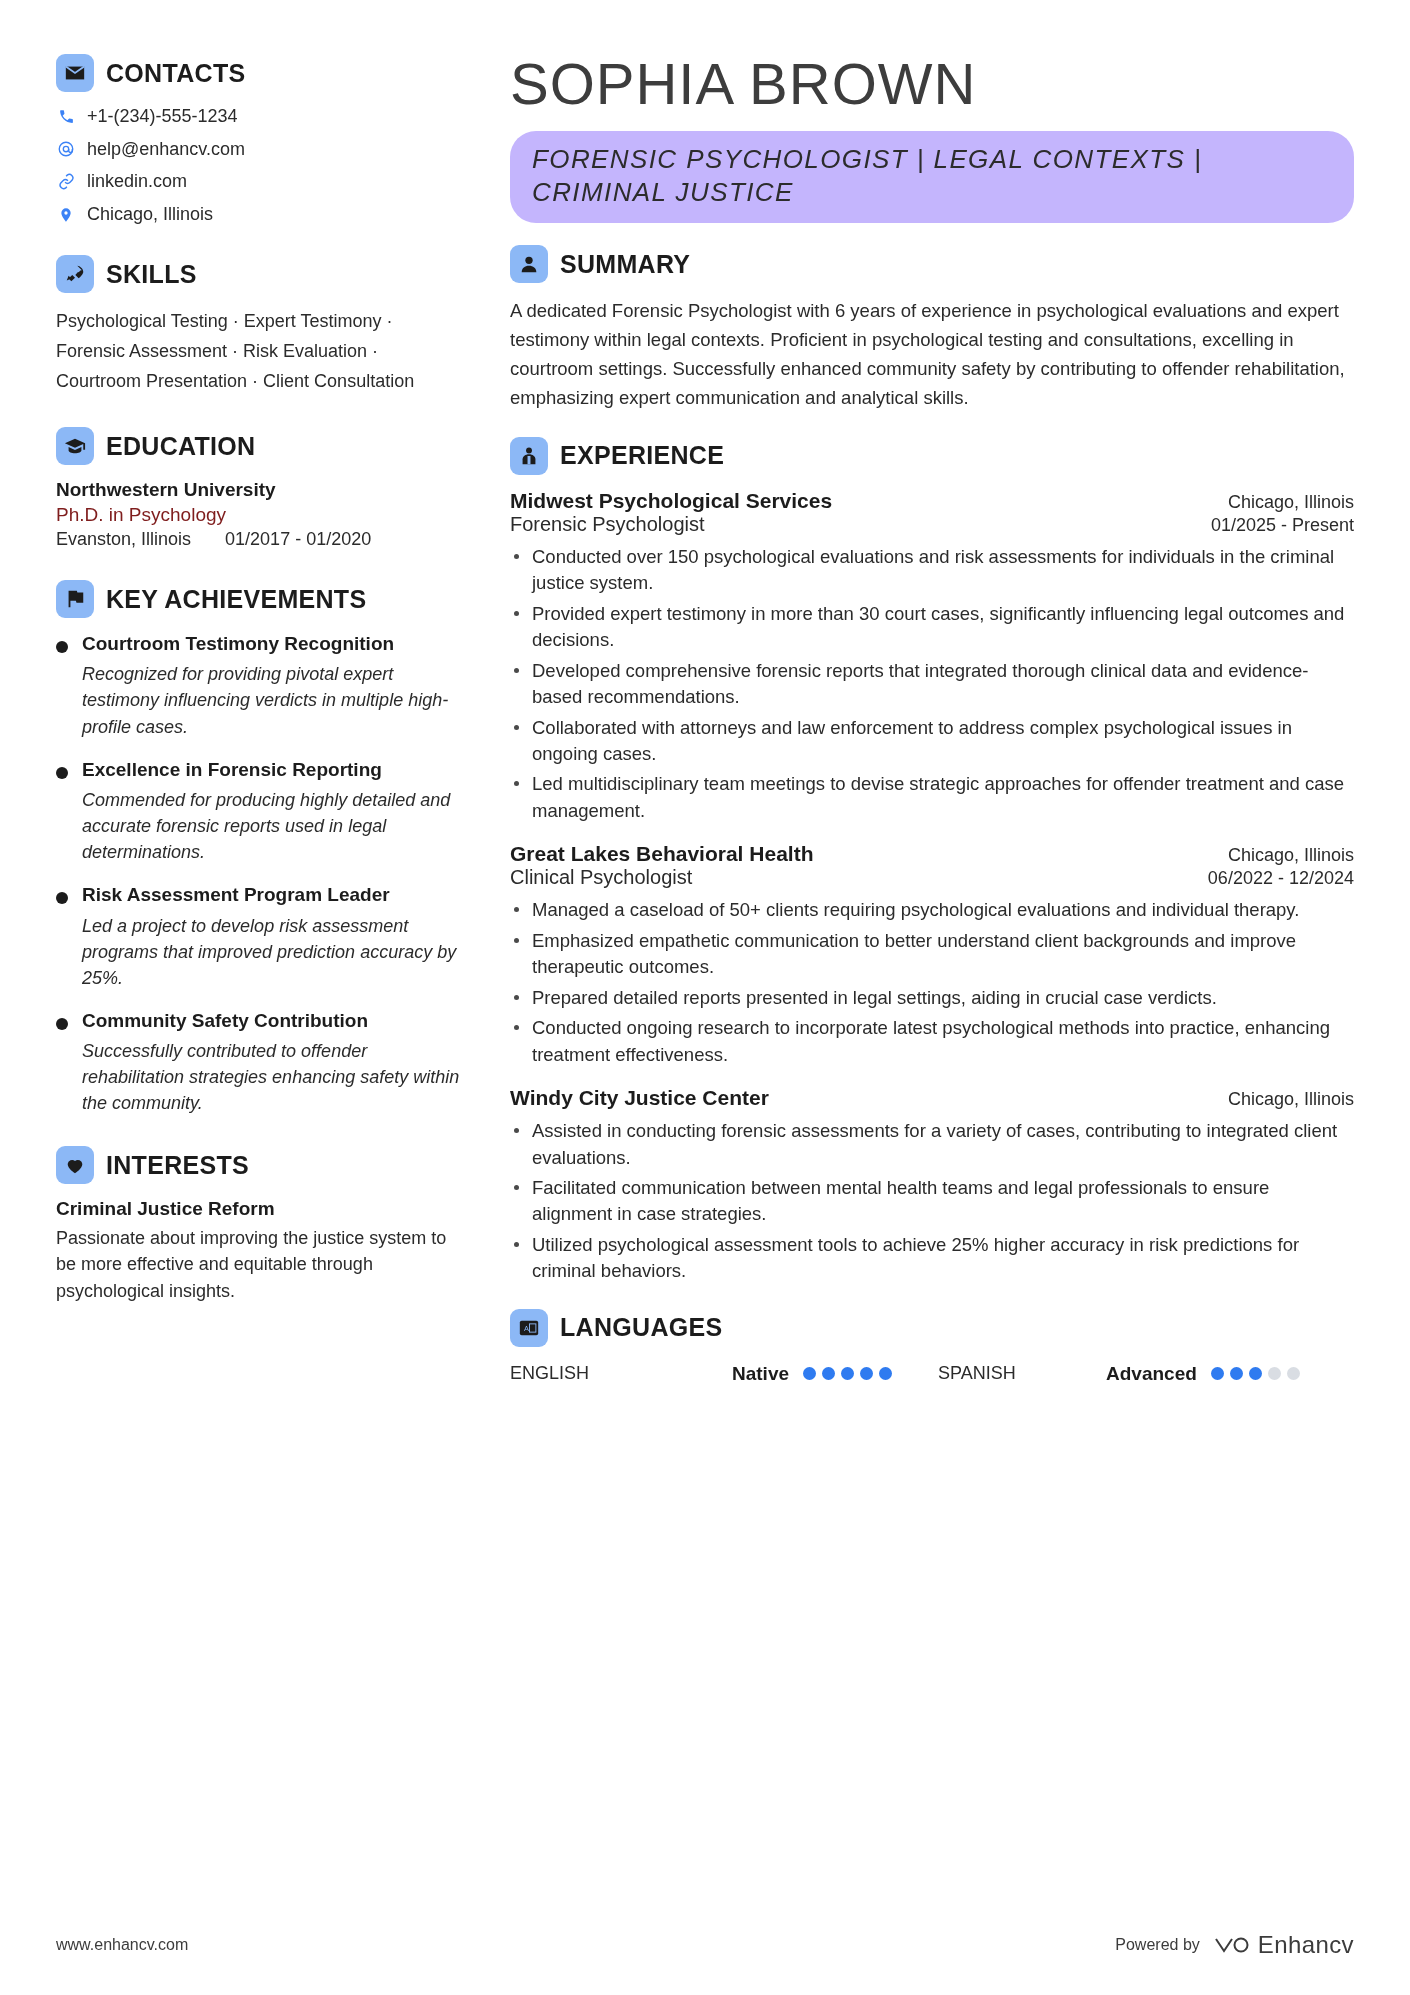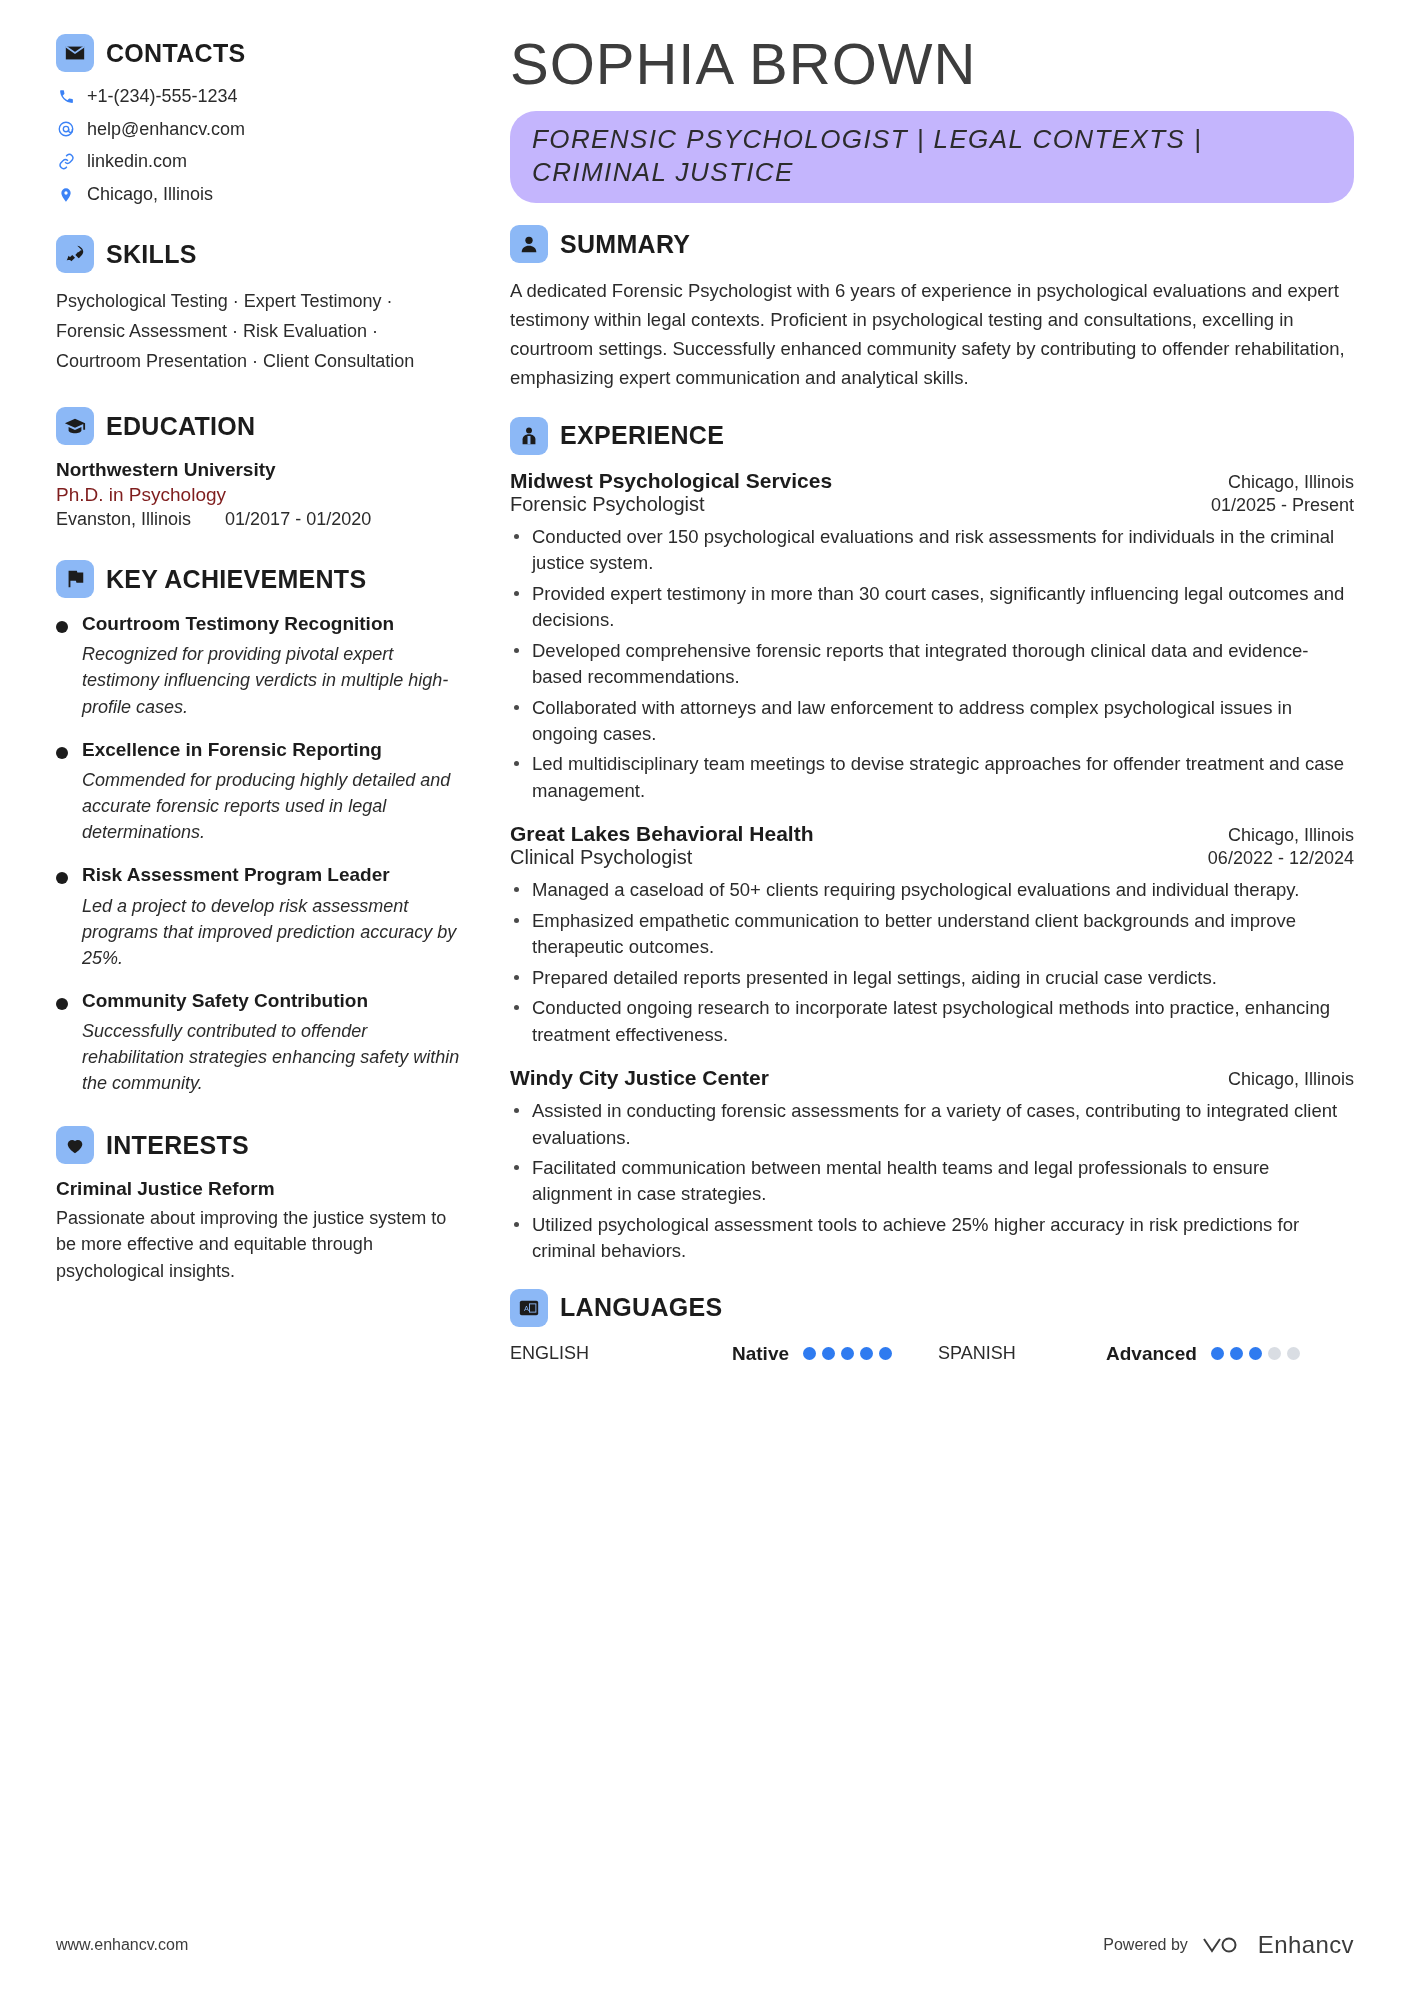--- a/index.html
+++ b/index.html
@@ -10,21 +10,21 @@
     background: #ffffff;
     font-family: "Liberation Sans", sans-serif;
     color: #1c1c1c;
     position: relative;
     overflow: hidden;
   }
   .page {
     width: 1410px;
     height: 1995px;
     position: relative;
-    padding: 34px 56px 0 56px;
+    padding: 54px 56px 0 56px;
   }
   .columns {
     display: flex;
     align-items: flex-start;
   }
   .left-col {
     width: 430px;
     flex: 0 0 430px;
     padding-right: 22px;
   }
@@ -261,21 +261,21 @@
     align-items: center;
     gap: 14px;
   }
   .powered {
     font-size: 16px;
     color: #3c3c3c;
   }
   .brand {
     display: flex;
     align-items: center;
-    gap: 20px;
+    gap: 8px;
     font-size: 24px;
     color: #3c3c3c;
     letter-spacing: 0.4px;
   }
 </style>
 </head>
 <body>
 
 <div class="page">
   <div class="columns">

